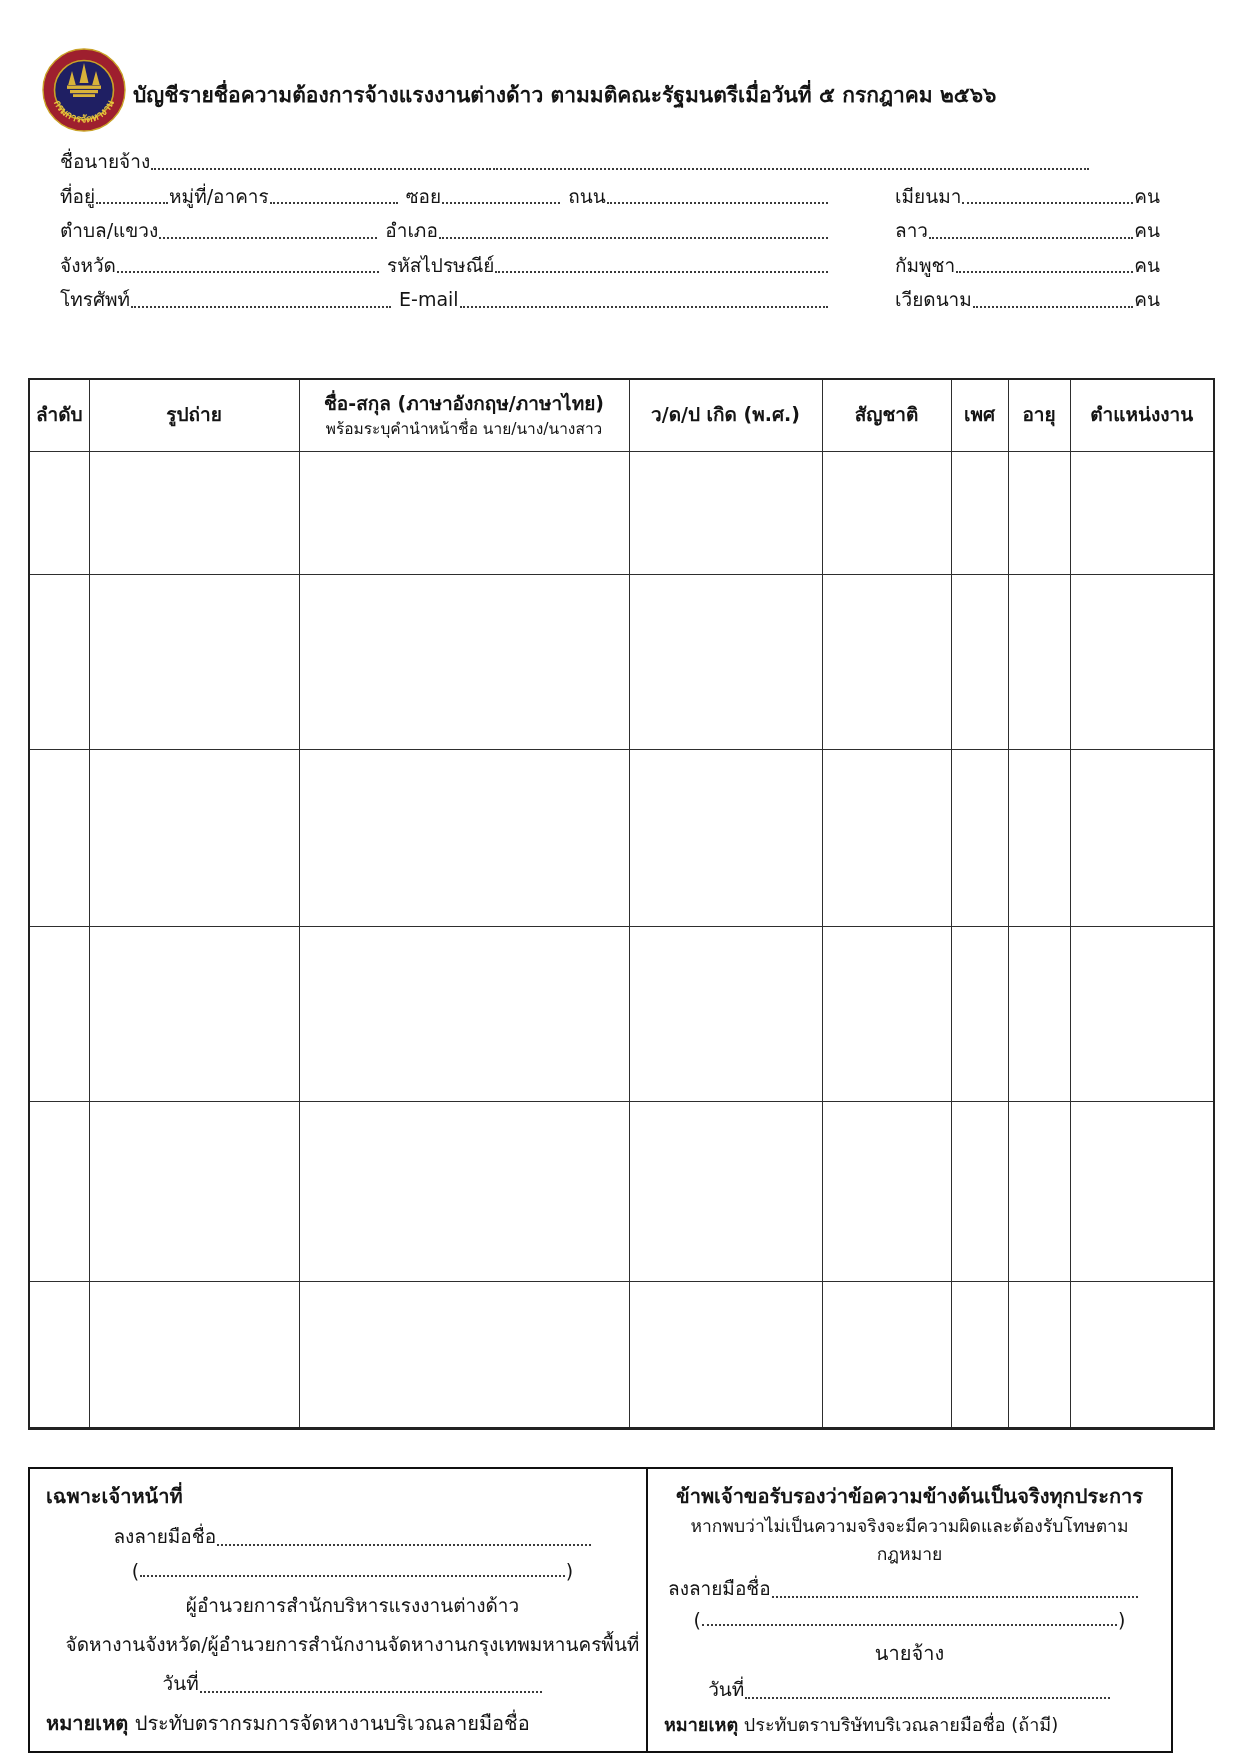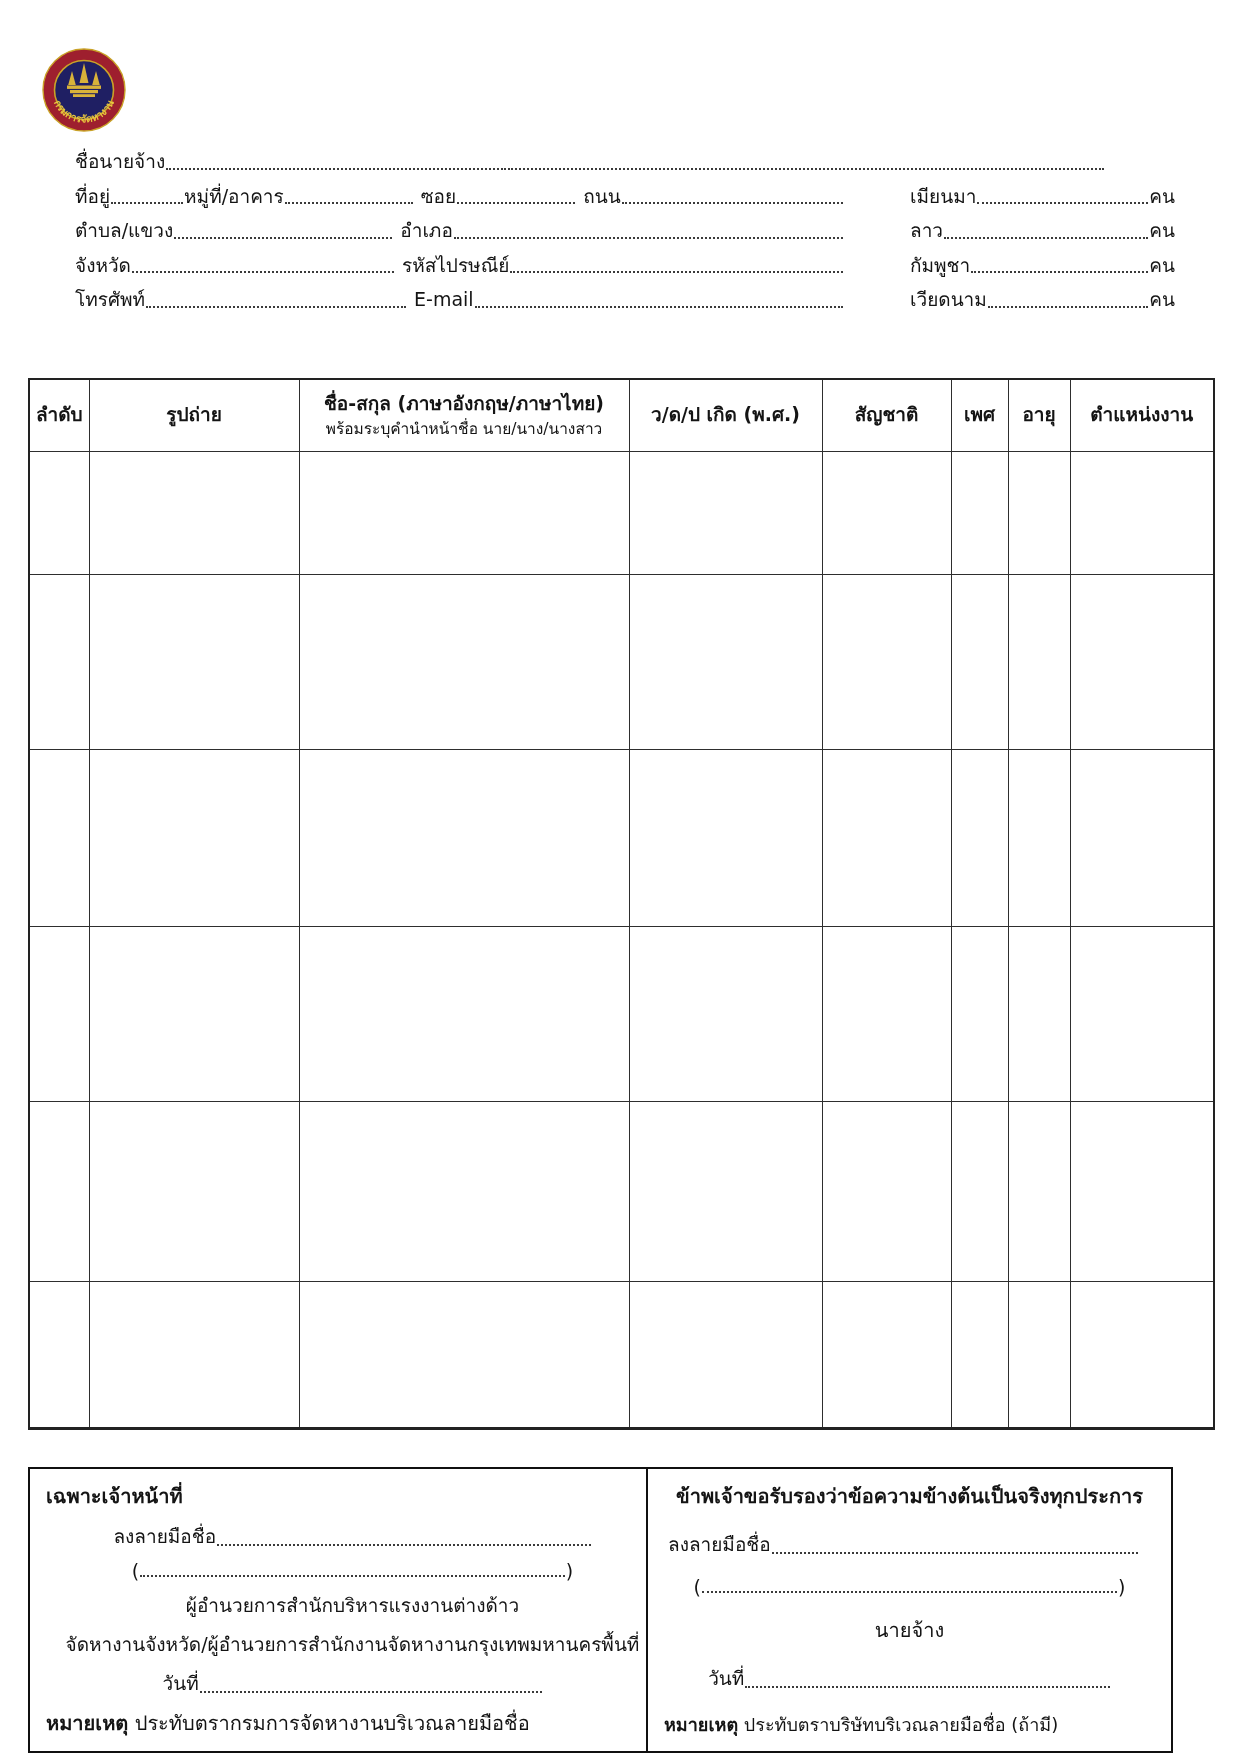--- a/index.html
+++ b/index.html
@@ -11,21 +11,21 @@
   }
 
   
   .logo { position:absolute; left:42px; top:48px; width:84px; height:84px; }
   .doc-title {
     position:absolute; left:133px; top:78px; font-size:21px; font-weight:bold;
     white-space:nowrap; letter-spacing:0;
   }
 
   
-  .info { position:absolute; left:75px; top:141px; width:1122px; font-size:19px; }
+  .info { position:absolute; left:60px; top:141px; width:1122px; font-size:19px; }
   .irow { display:flex; height:34.6px; align-items:flex-end; line-height:1.45; }
   .lbl { white-space:nowrap; }
   .dots { border-bottom:2px dotted #3a3a3a; align-self:flex-end; margin:0 1px 6px 1px; height:0; }
   .grow { flex:1; }
   .left-part { width:778px; display:flex; align-items:flex-end; }
   .right-part { flex:1; display:flex; align-items:flex-end; padding-right:22px; }
   .demand-head { margin-left:10px; white-space:nowrap; }
   .demand-item { margin-left:57px; flex:1; display:flex; align-items:center; }
 
   
@@ -95,20 +95,21 @@
       <rect x="25" y="37.5" width="34" height="3.4"></rect>
       <rect x="28" y="42" width="28" height="3.2"></rect>
       <rect x="31" y="46.2" width="22" height="2.8"></rect>
     </g>
     <path id="sealArc" d="M 9.5 42 A 32.5 32.5 0 0 0 74.5 42" fill="none"></path>
     <text font-size="10" font-weight="bold" fill="#e8c63f" font-family="DejaVu Sans, sans-serif">
       <textPath href="#sealArc" startOffset="50%" text-anchor="middle">กรมการจัดหางาน</textPath>
     </text>
   </svg>
 
+  <div class="doc-title">บัญชีรายชื่อความต้องการจ้างแรงงานต่างด้าว ตามมติคณะรัฐมนตรีเมื่อวันที่ ๕ กรกฎาคม ๒๕๖๖</div>
 
   <div class="info">
 
     <div class="irow" style="width:1030px;">
       <span class="lbl">ชื่อนายจ้าง</span>
       <span class="dots" style="width:340px;"></span>
       <span class="dots grow"></span>
     </div>
 
 
@@ -289,20 +290,21 @@
       <span class="lbl">วันที่</span>
       <span class="dots grow"></span>
     </div>
     <div class="remark">
       <span class="bold">หมายเหตุ</span><span> ประทับตรากรมการจัดหางานบริเวณลายมือชื่อ</span>
     </div>
   </div>
 
   <div class="box box-certify">
     <div class="box-head-center">ข้าพเจ้าขอรับรองว่าข้อความข้างต้นเป็นจริงทุกประการ</div>
+    <div class="box-sub-center">หากพบว่าไม่เป็นความจริงจะมีความผิดและต้องรับโทษตามกฎหมาย</div>
     <div class="fill-row w-cer-sign">
       <span class="lbl">ลงลายมือชื่อ</span>
       <span class="dots grow"></span>
     </div>
     <div class="fill-row w-cer-paren">
       <span class="lbl">(</span>
       <span class="dots grow"></span>
       <span class="lbl">)</span>
     </div>
     <div class="signer-title">นายจ้าง</div>

